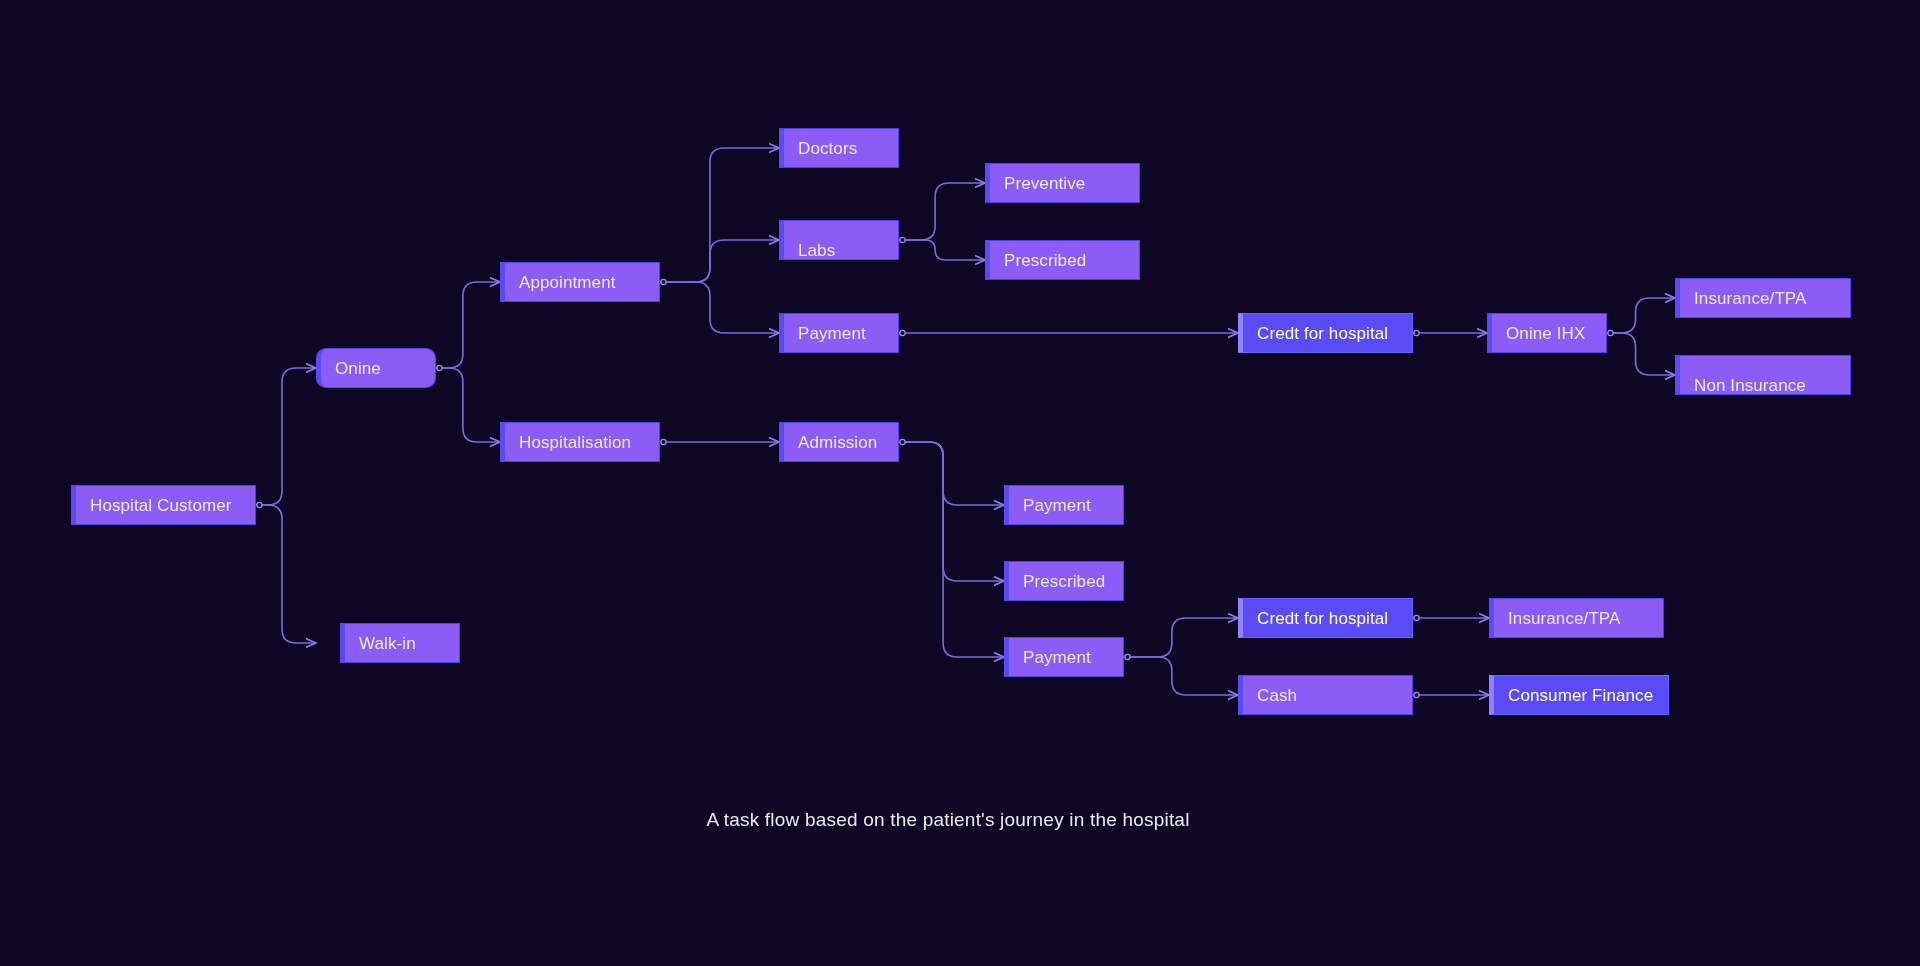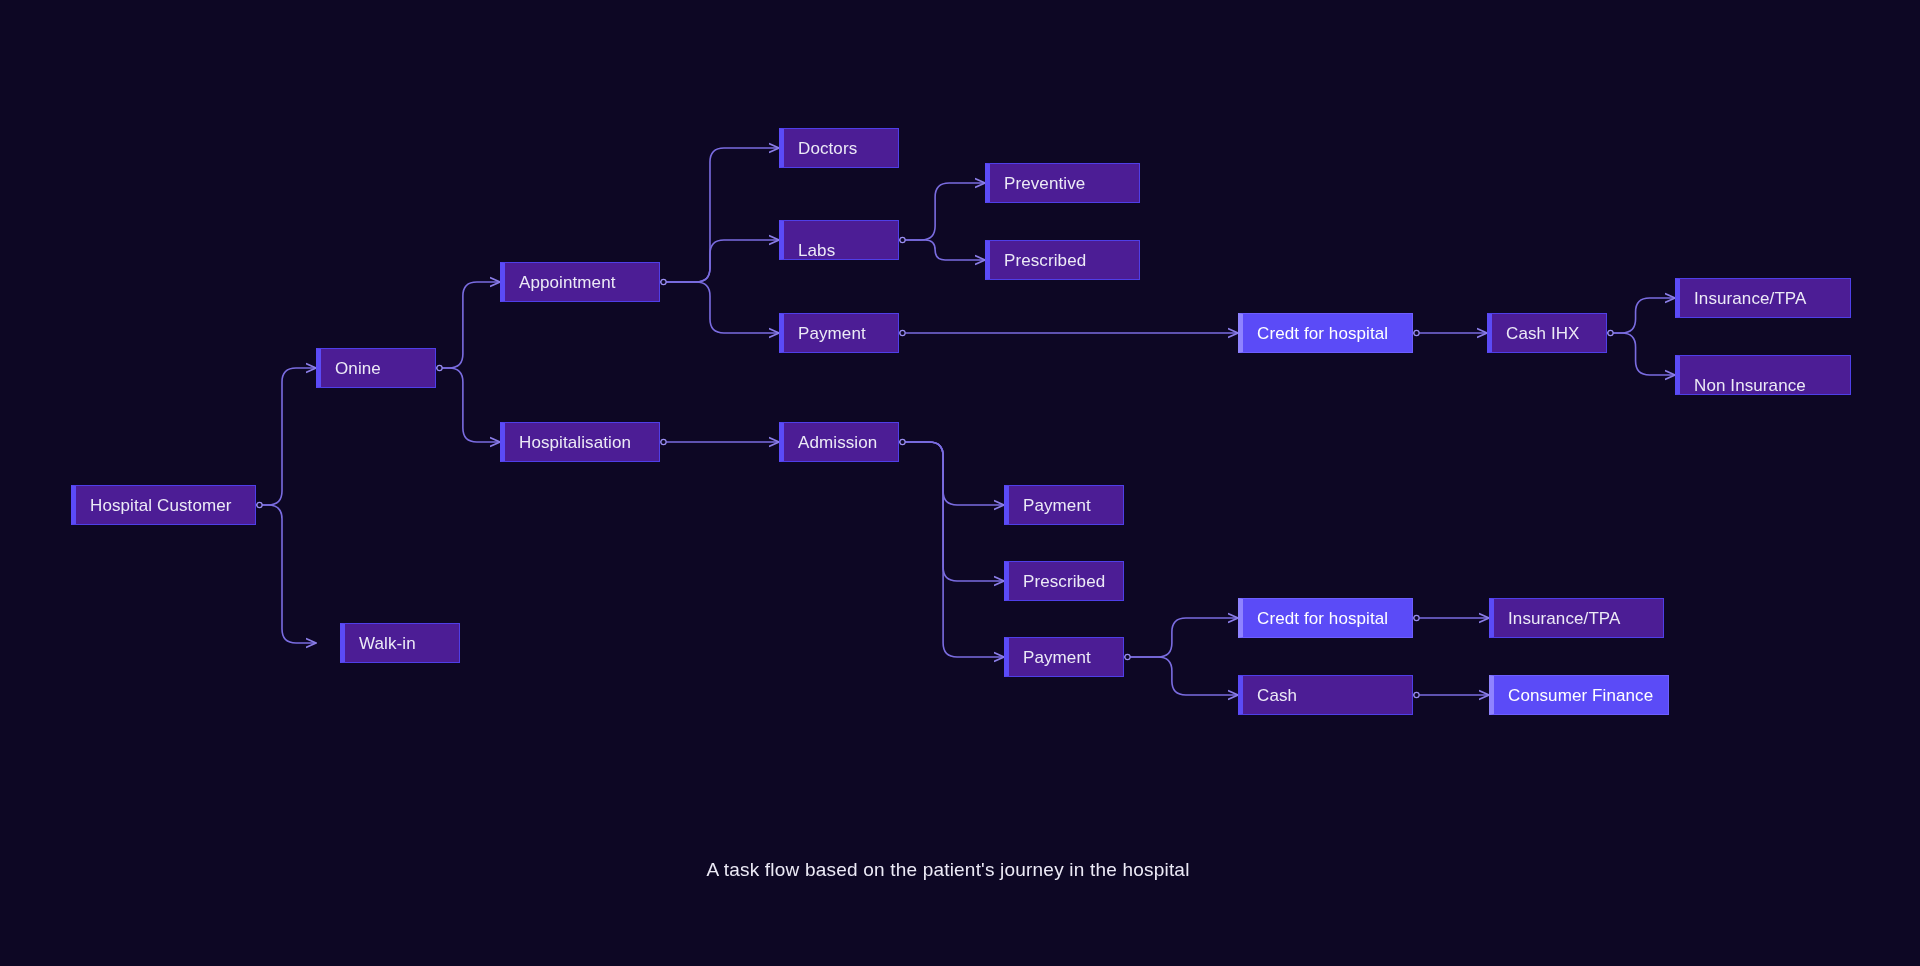--- a/index.html
+++ b/index.html
@@ -28,41 +28,41 @@
     height: 966px;
     pointer-events: none;
   }
   .node {
     position: absolute;
     box-sizing: border-box;
     display: flex;
     align-items: center;
     border: 1.5px solid #4f3fe8;
     border-left: 5px solid #5b4bf7;
-    background: #4c1d95;
+    background: #8b5cf6;
     color: #eceaf6;
     font-size: 17px;
     letter-spacing: 0.1px;
     padding-left: 14px;
     padding-right: 12px;
     white-space: nowrap;
   }
   .node.filled {
     background: #5b4bf7;
     border: 1.5px solid #6d5eff;
     border-left: 5px solid #8f83ff;
     color: #ffffff;
   }
   .node-label {
     line-height: 1;
   }
   #caption {
     position: absolute;
     left: 0;
-    top: 859px;
+    top: 809px;
     width: 1896px;
     text-align: center;
     color: #eceaf6;
     font-size: 19px;
     letter-spacing: 0.2px;
   }
 </style>
 </head>
 <body>
 
@@ -108,21 +108,21 @@
         <circle cx="902.5" cy="442" r="2.6" fill="#0d0724"></circle>
         <circle cx="1127.5" cy="657" r="2.6" fill="#0d0724"></circle>
         <circle cx="1416.5" cy="618" r="2.6" fill="#0d0724"></circle>
         <circle cx="1416.5" cy="695" r="2.6" fill="#0d0724"></circle>
       </g>
   </svg>
   <div id="nodes">
       <div class="node" style="left: 71px; top: 485px; width: 185px; height: 40px;">
         <span class="node-label">Hospital Customer</span>
       </div>
-      <div class="node" style="left: 316px; top: 348px; width: 120px; height: 40px;">
+      <div class="node" style="left: 316px; top: 348px; width: 120px; height: 40px; border-radius: 10px;">
         <span class="node-label">Onine</span>
       </div>
       <div class="node" style="left: 316px; top: 623px; width: 120px; height: 40px; margin-left: 24px;">
         <span class="node-label">Walk-in</span>
       </div>
       <div class="node" style="left: 500px; top: 262px; width: 160px; height: 40px;">
         <span class="node-label">Appointment</span>
       </div>
       <div class="node" style="left: 500px; top: 422px; width: 160px; height: 40px;">
         <span class="node-label">Hospitalisation</span>
@@ -151,21 +151,21 @@
       <div class="node" style="left: 1004px; top: 561px; width: 120px; height: 40px;">
         <span class="node-label">Prescribed</span>
       </div>
       <div class="node" style="left: 1004px; top: 637px; width: 120px; height: 40px;">
         <span class="node-label">Payment</span>
       </div>
       <div class="node filled" style="left: 1238px; top: 313px; width: 175px; height: 40px;">
         <span class="node-label">Credt for hospital</span>
       </div>
       <div class="node" style="left: 1487px; top: 313px; width: 120px; height: 40px;">
-        <span class="node-label">Cash IHX</span>
+        <span class="node-label">Onine IHX</span>
       </div>
       <div class="node" style="left: 1675px; top: 278px; width: 176px; height: 40px;">
         <span class="node-label">Insurance/TPA</span>
       </div>
       <div class="node" style="left: 1675px; top: 355px; width: 176px; height: 40px; align-items: flex-end;">
         <span class="node-label">Non Insurance</span>
       </div>
       <div class="node filled" style="left: 1238px; top: 598px; width: 175px; height: 40px;">
         <span class="node-label">Credt for hospital</span>
       </div>

